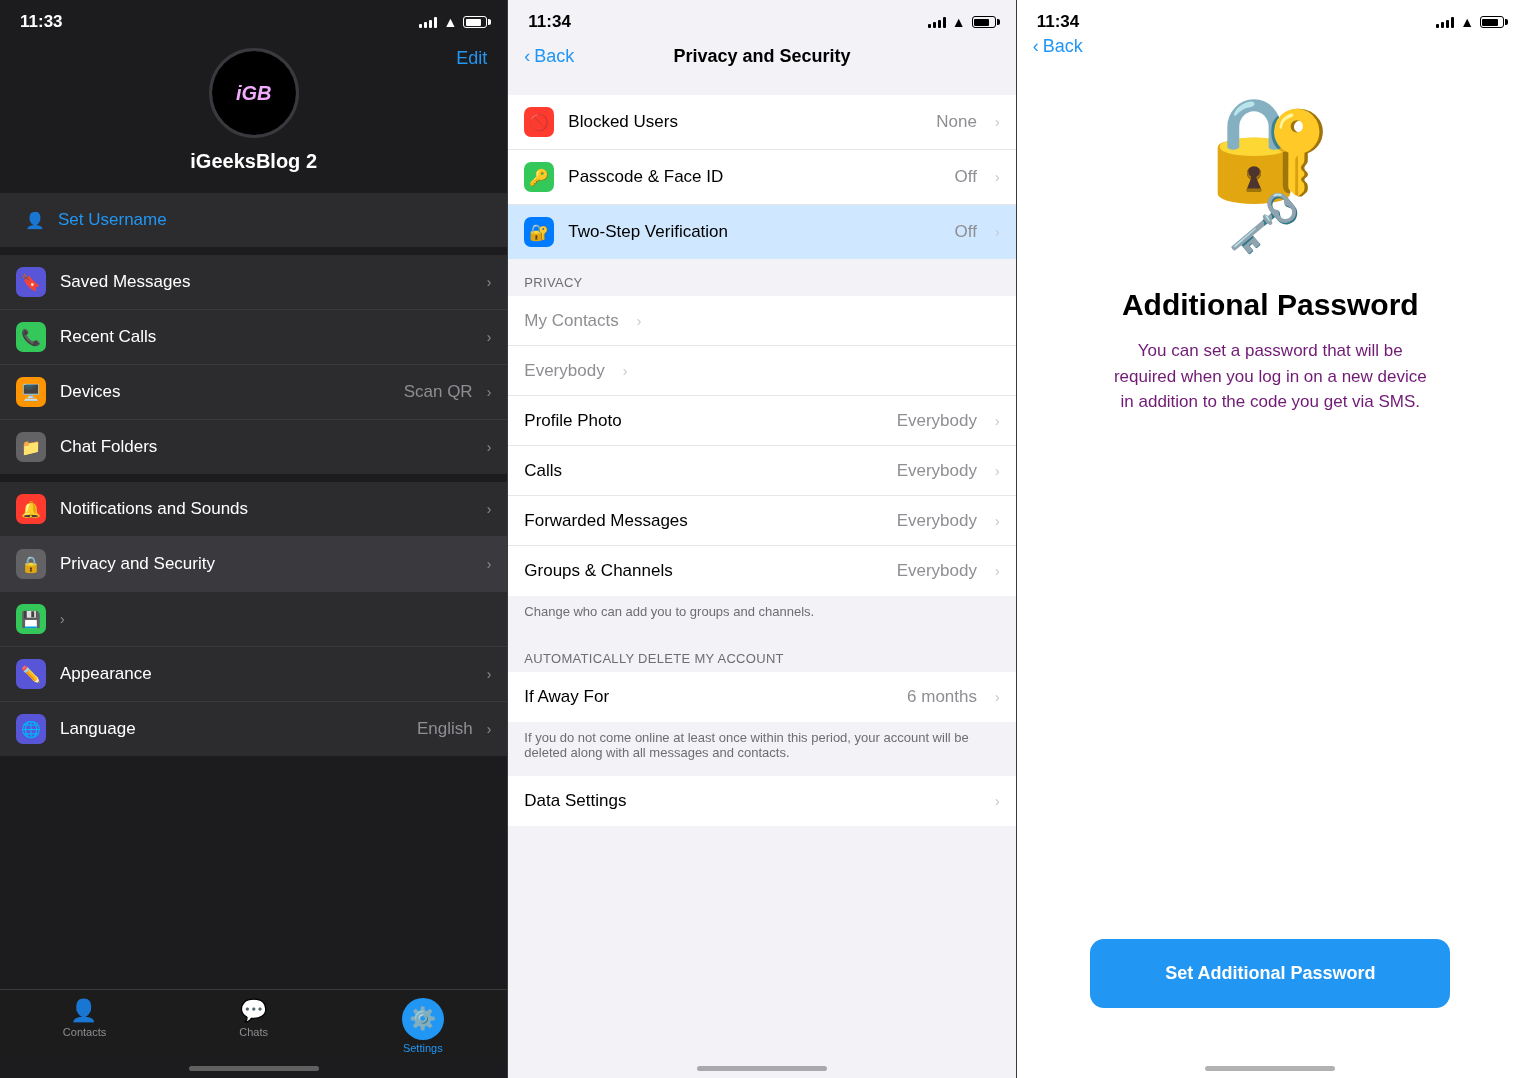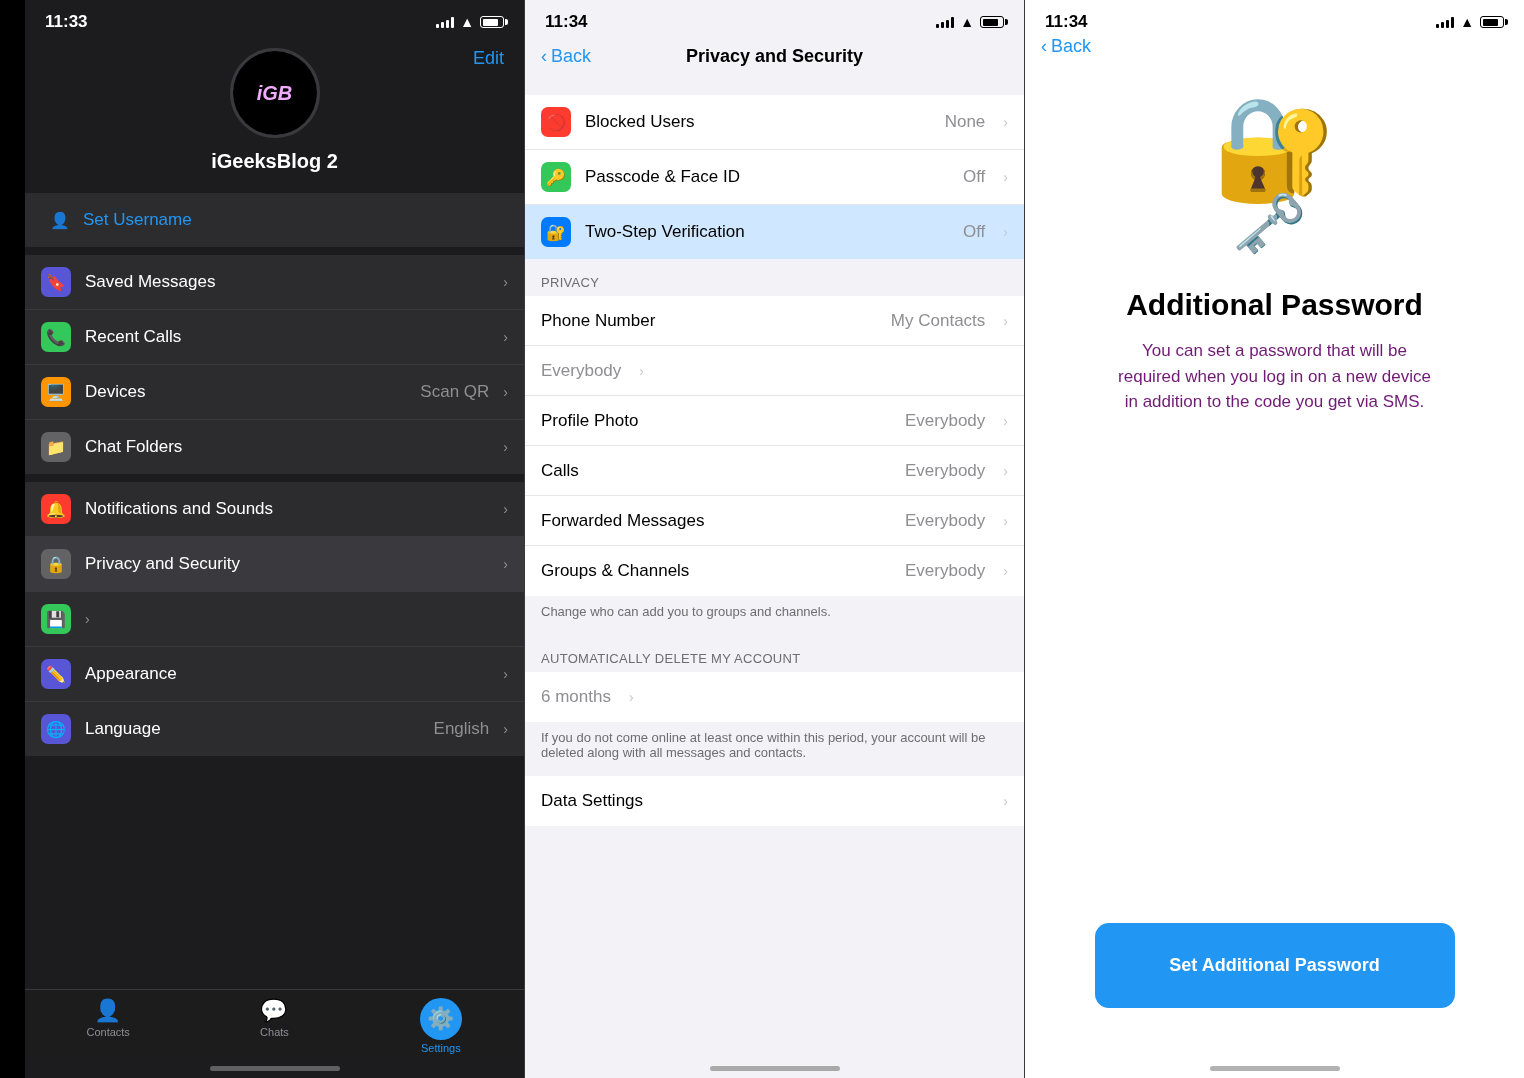--- a/index.html
+++ b/index.html
@@ -86,21 +86,20 @@
     .battery-fill {
       background: currentColor;
       height: 100%;
       width: 80%;
       border-radius: 1px;
     }
 
     
     .screen1 {
       width: 430px;
-      margin-left: 25px;
     }
 
     .profile-section {
       display: flex;
       flex-direction: column;
       align-items: center;
       padding: 10px 20px 20px;
       position: relative;
     }
     .edit-btn {
@@ -383,21 +382,21 @@
       text-align: center;
       line-height: 1.5;
       max-width: 320px;
     }
     .set-password-btn {
       background: #2196f3;
       color: #fff;
       font-size: 18px;
       font-weight: 600;
       border-radius: 14px;
-      padding: 32px 0;
+      padding: 24px 0;
       text-align: center;
       width: 100%;
       max-width: 360px;
       margin-top: auto;
       margin-bottom: 20px;
     }
   </style>
 </head>
 <body>
 
@@ -551,21 +550,20 @@
         <span class="light-item-label">Two-Step Verification</span>
         <span class="light-item-value">Off</span>
         <span class="light-item-chevron">›</span>
       </div>
     </div>
 
     <div class="settings-section">
       <div class="section-header">PRIVACY</div>
       <div class="list-block" style="margin-bottom:0">
         <div class="light-item">
-          <span class="light-item-label">Phone Number</span>
           <span class="light-item-value">My Contacts</span>
           <span class="light-item-chevron">›</span>
         </div>
         <div class="light-item">
           <span class="light-item-value">Everybody</span>
           <span class="light-item-chevron">›</span>
         </div>
         <div class="light-item">
           <span class="light-item-label">Profile Photo</span>
           <span class="light-item-value">Everybody</span>
@@ -587,20 +585,21 @@
           <span class="light-item-chevron">›</span>
         </div>
       </div>
       <div class="note-text">Change who can add you to groups and channels.</div>
     </div>
 
     <div class="settings-section">
       <div class="section-header">AUTOMATICALLY DELETE MY ACCOUNT</div>
       <div class="list-block" style="margin-bottom:0">
         <div class="light-item">
+          <span class="light-item-label">If Away For</span>
           <span class="light-item-value">6 months</span>
           <span class="light-item-chevron">›</span>
         </div>
       </div>
       <div class="note-text">If you do not come online at least once within this period, your account will be deleted along with all messages and contacts.</div>
     </div>
 
     <div class="list-block" style="margin-bottom: 40px">
       <div class="light-item">
         <span class="light-item-label">Data Settings</span>

